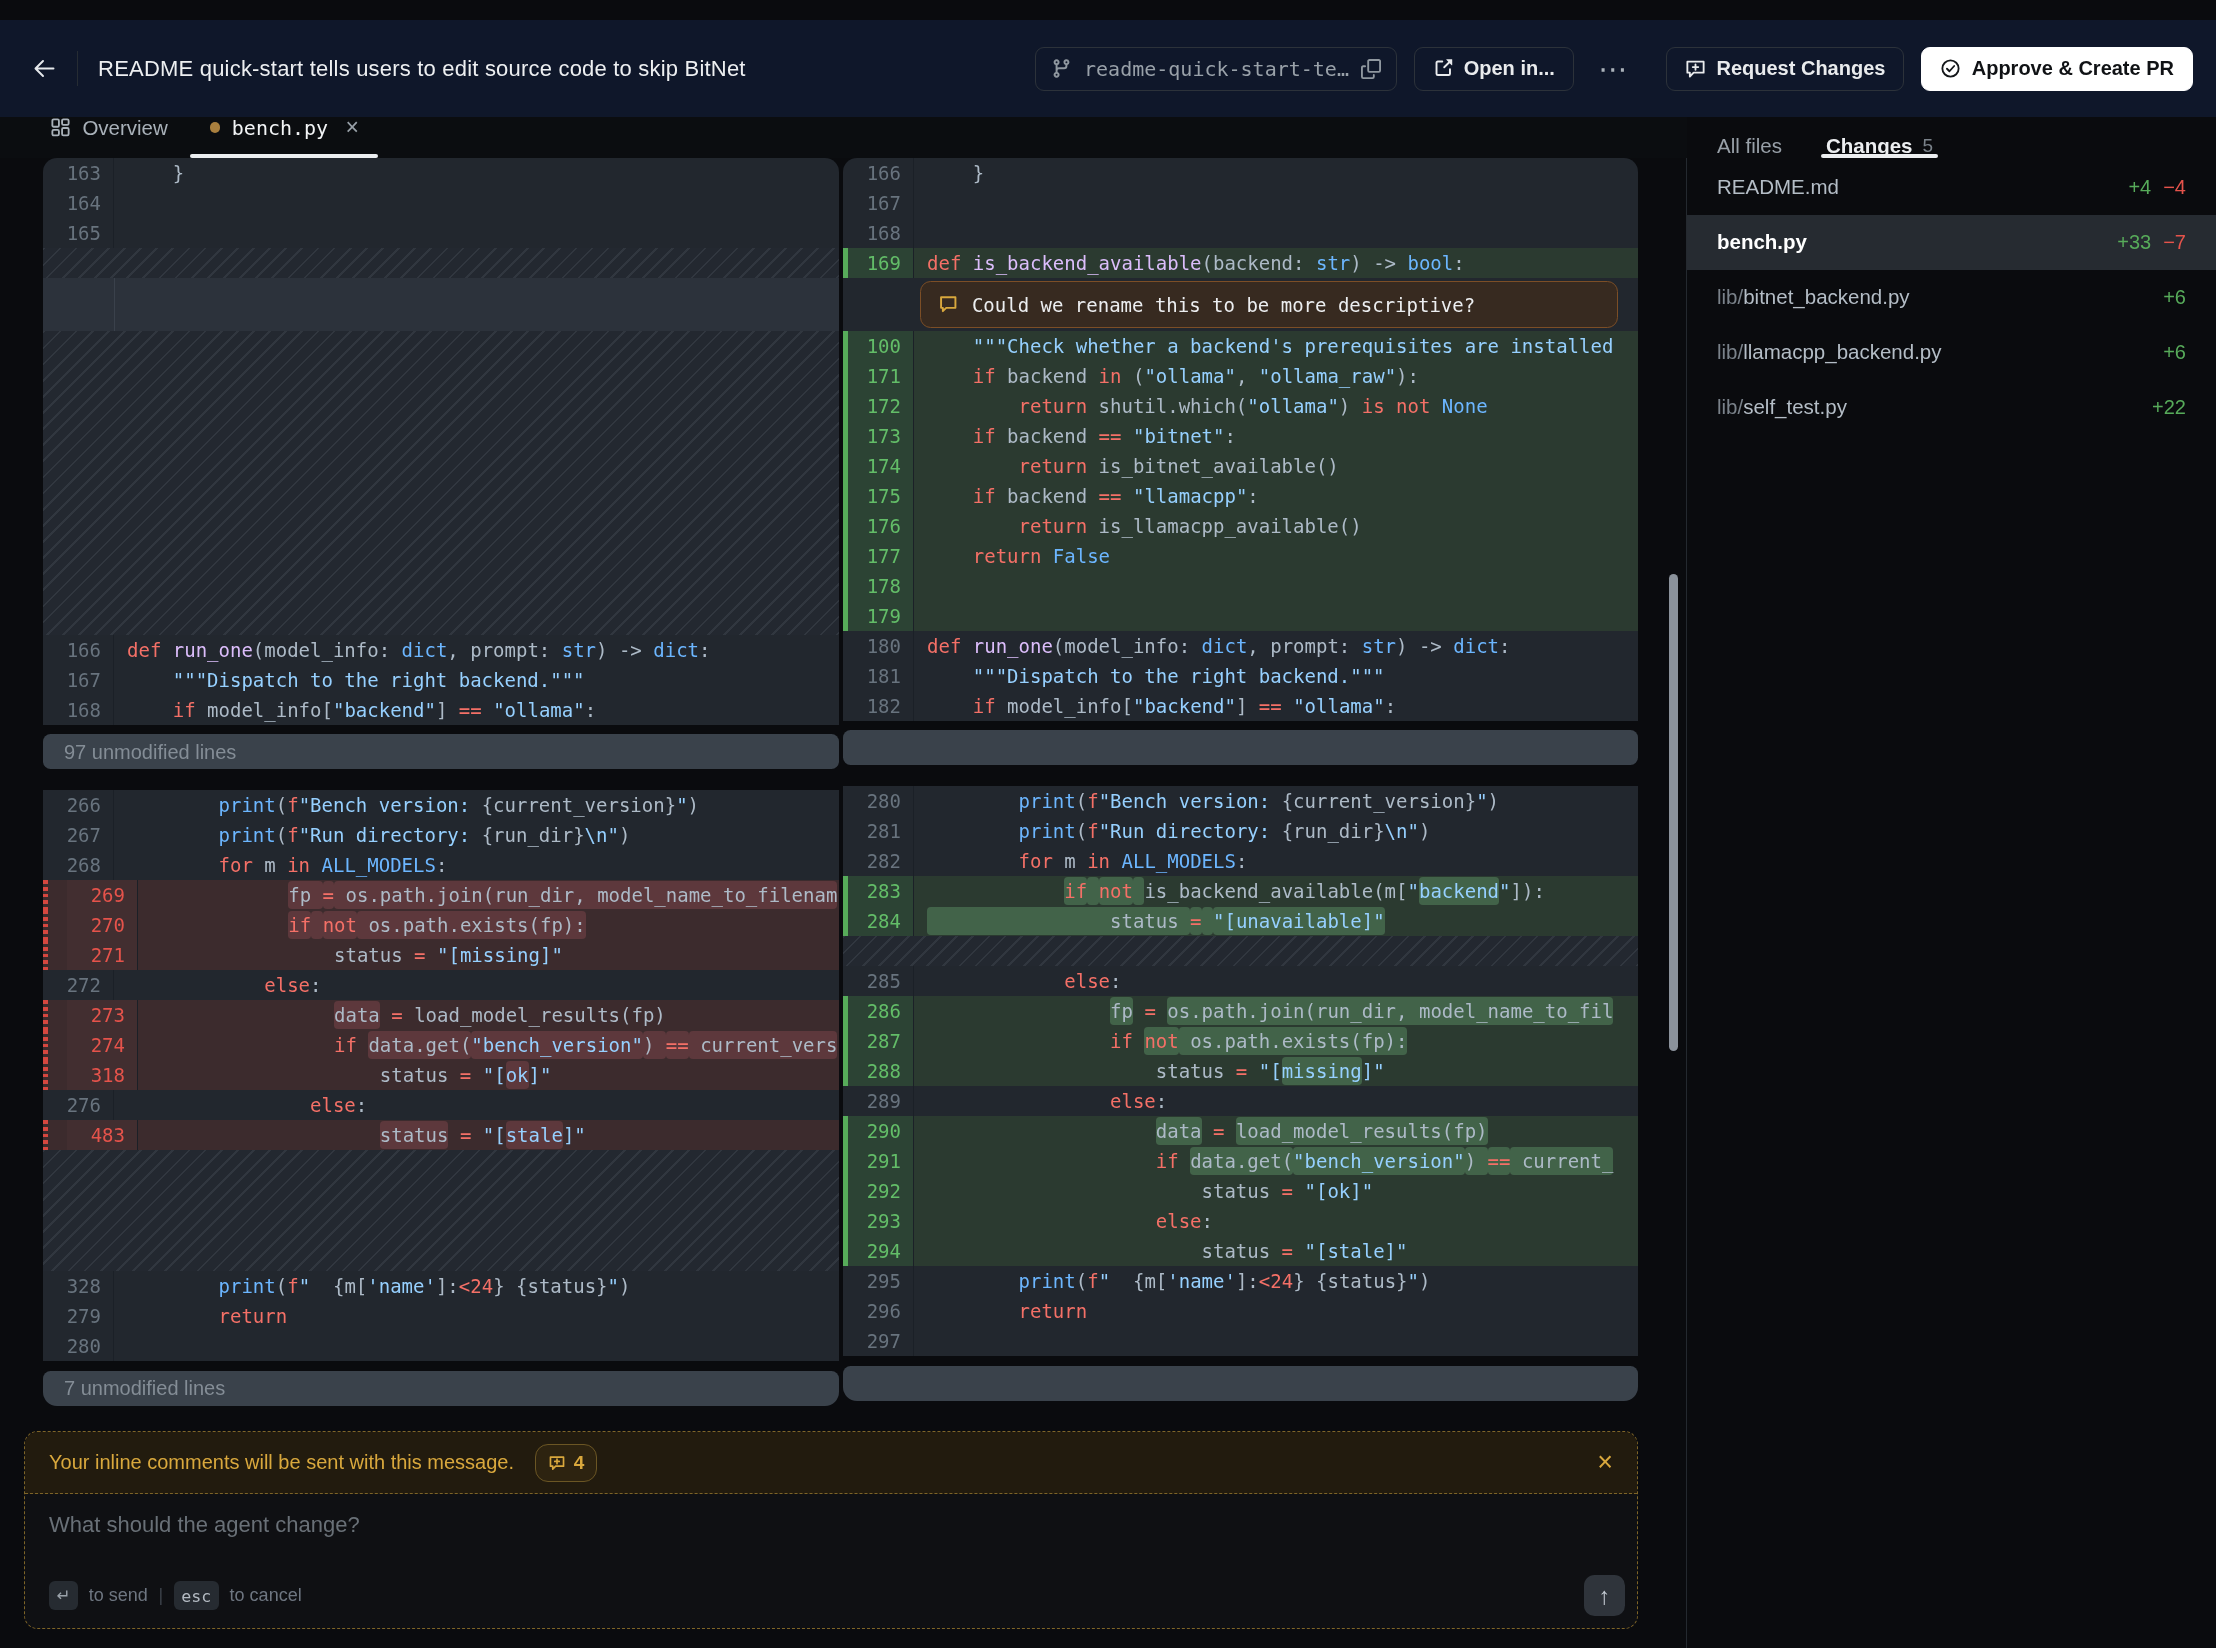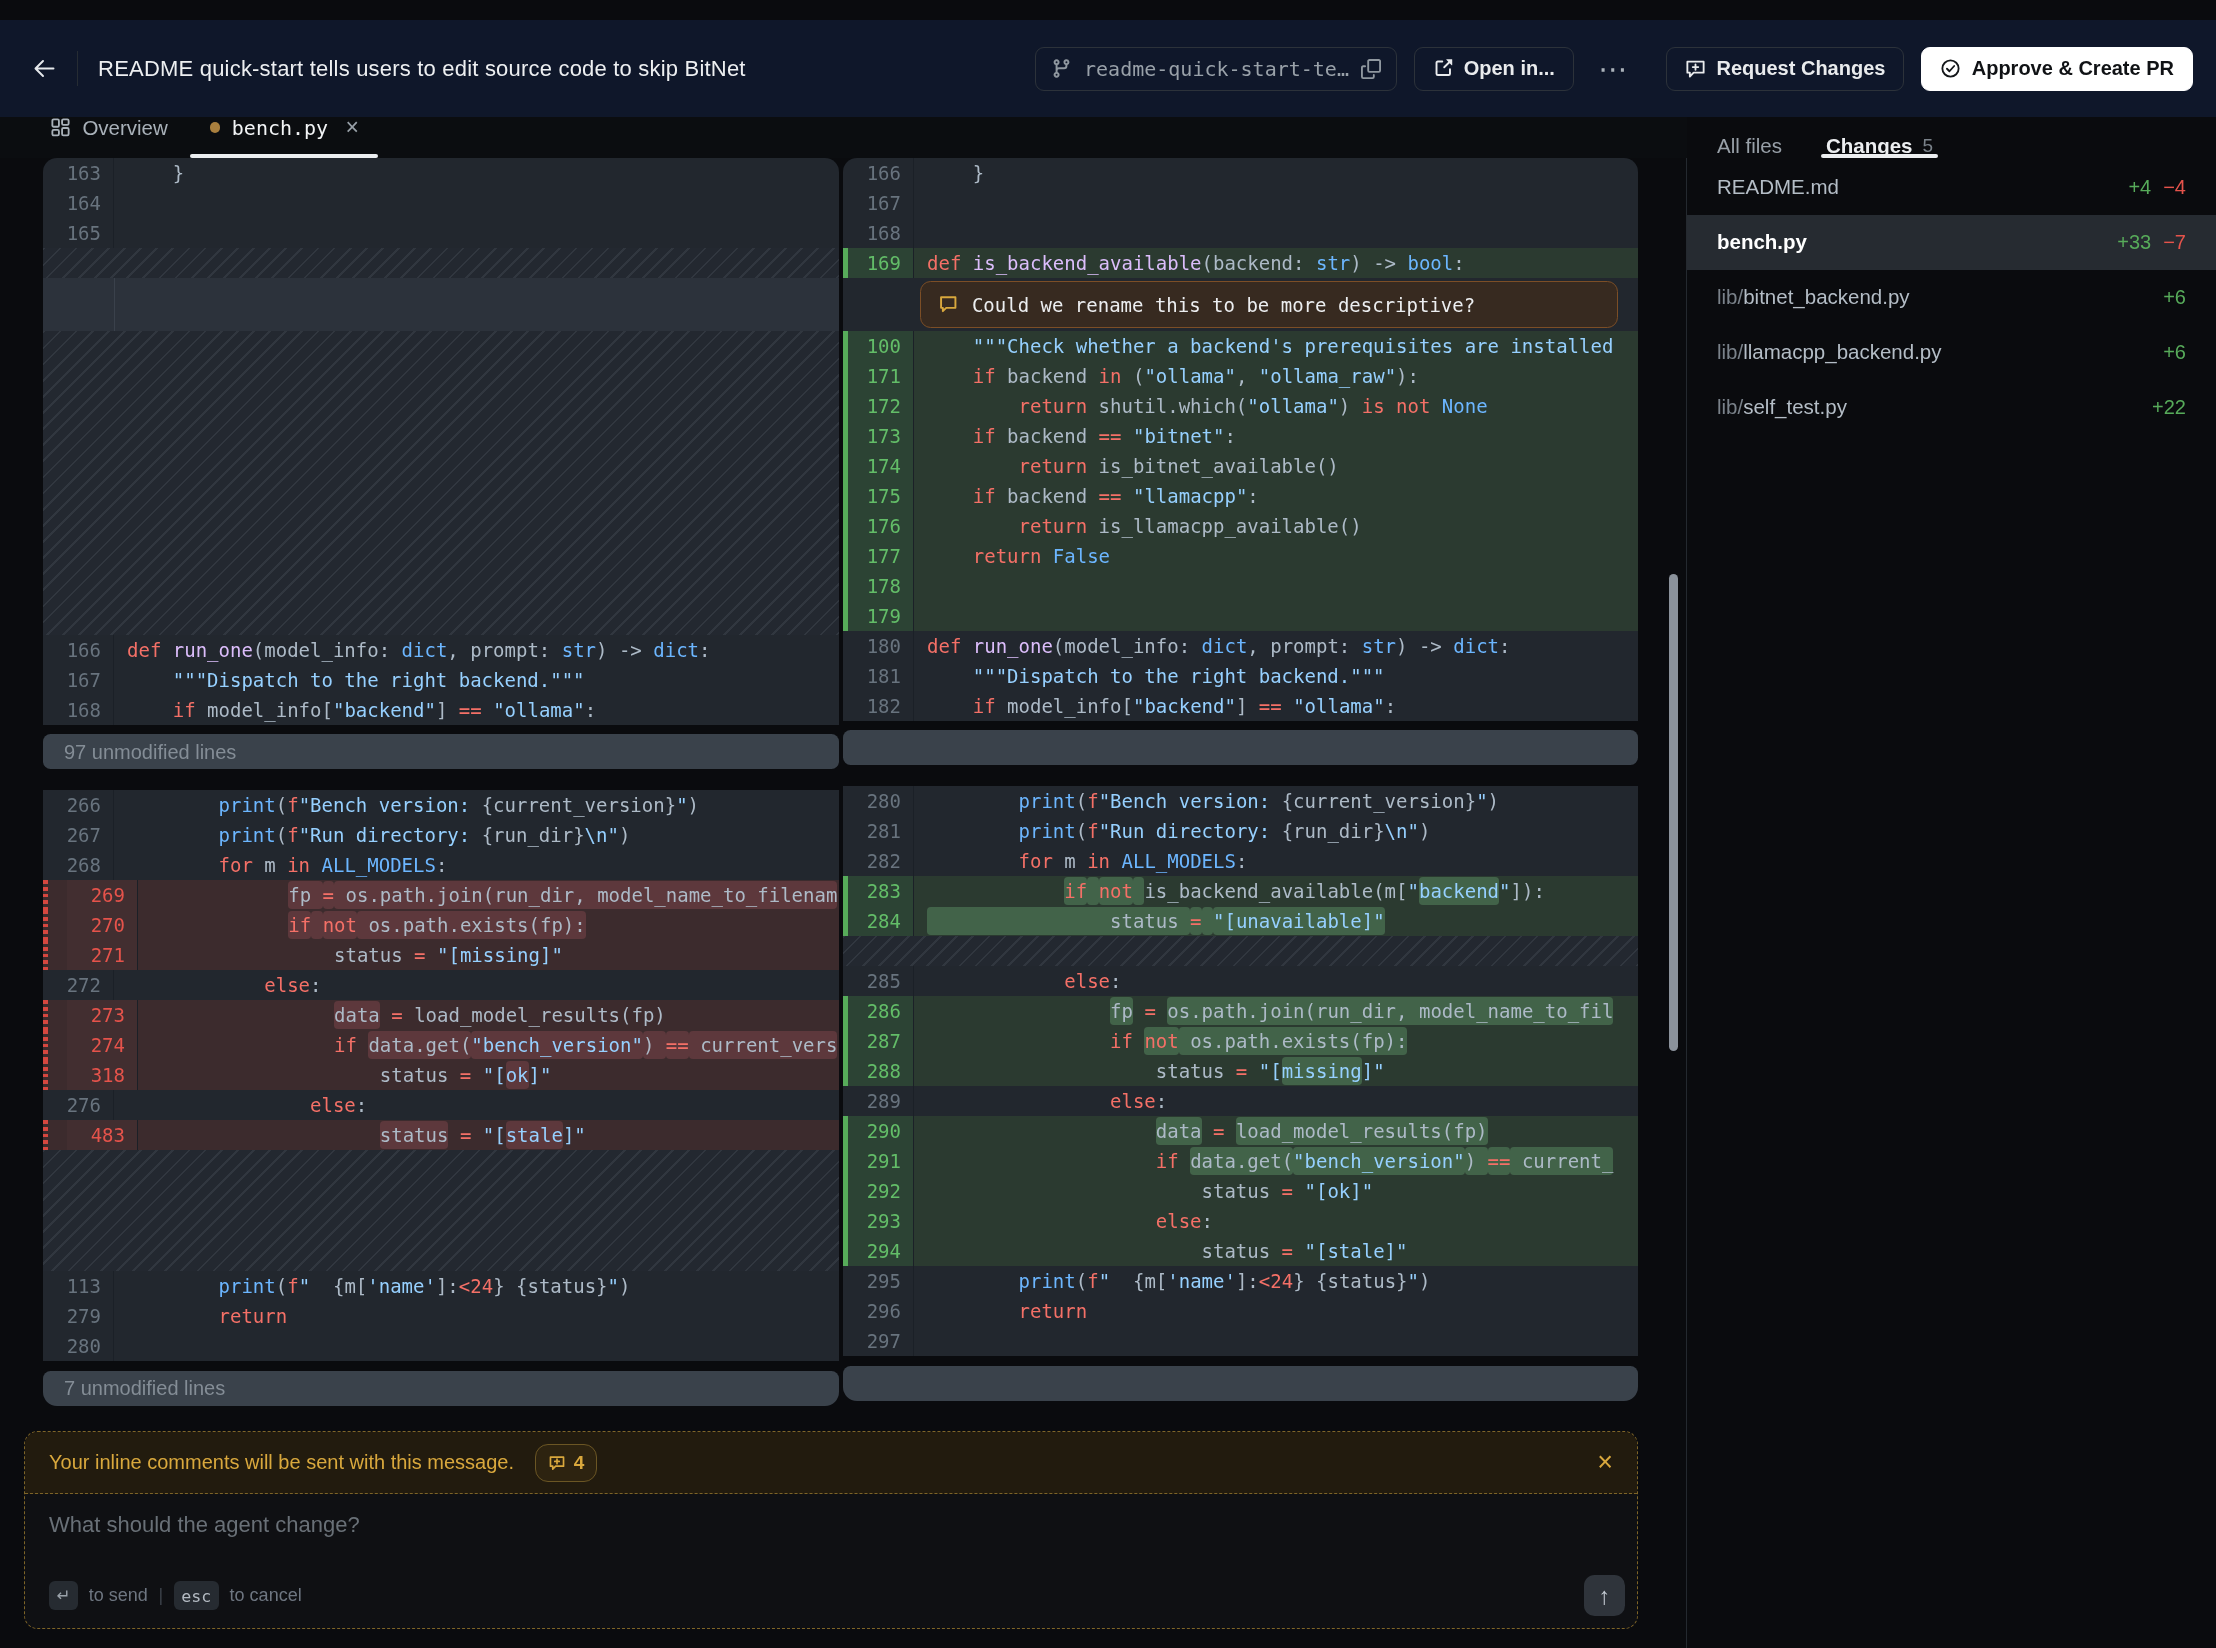--- a/index.html
+++ b/index.html
@@ -234,21 +234,21 @@
       <div class="row ctx">
         <div class="g">276</div>
         <div class="c"><span class="c-p">                </span><span class="c-k">else</span><span class="c-p">:</span></div>
       </div>
       <div class="row del">
         <div class="g">483</div>
         <div class="c"><span class="c-p">                    </span><span class="c-p hl">status</span><span class="c-p"> </span><span class="c-k">=</span><span class="c-p"> </span><span class="c-s">"[</span><span class="c-s hl">stale</span><span class="c-s">]"</span></div>
       </div>
       <div class="hatch" style="height: 121px;"></div>
       <div class="row ctx">
-        <div class="g">113</div>
+        <div class="g">328</div>
         <div class="c"><span class="c-p">        </span><span class="c-b">print</span><span class="c-p">(</span><span class="c-k">f</span><span class="c-s">"  </span><span class="c-p">{m[</span><span class="c-s">'name'</span><span class="c-p">]:</span><span class="c-k">&lt;24</span><span class="c-p">} {status}</span><span class="c-s">"</span><span class="c-p">)</span></div>
       </div>
       <div class="row ctx">
         <div class="g">279</div>
         <div class="c"><span class="c-p">        </span><span class="c-k">return</span></div>
       </div>
       <div class="row ctx">
         <div class="g">280</div>
         <div class="c"></div>
       </div>

